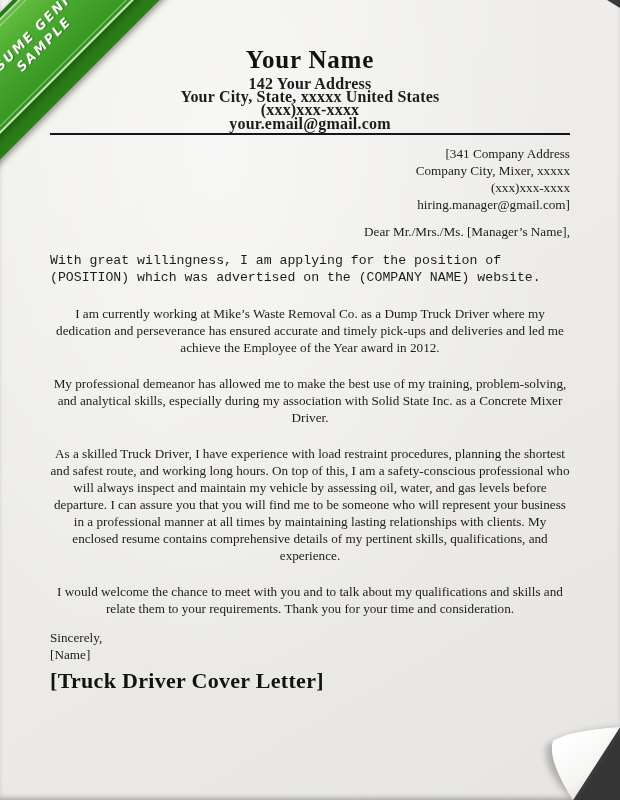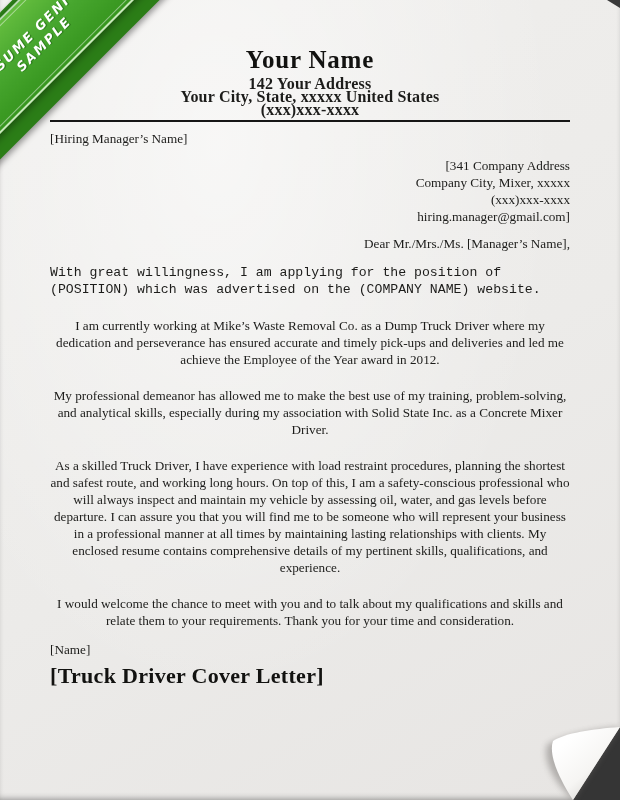--- a/index.html
+++ b/index.html
@@ -98,45 +98,46 @@
 
   <div class="paper">
     <div class="content">
 
       <div class="letter-header">
         <div class="name">Your Name</div>
         <div class="addr">
           <div class="addr-line">142 Your Address</div>
           <div class="addr-line">Your City, State, xxxxx United States</div>
           <div class="addr-line">(xxx)xxx-xxxx</div>
+          <div class="addr-line">your.email@gmail.com</div>
         </div>
         <div class="rule"></div>
       </div>
 
       <div class="letter-body">
         <div class="first-block">
-          <div class="line">[Hiring Manager’s Name]</div>
         </div>
 
         <div class="mt-s">
           <div class="line">[341 Company Address</div>
           <div class="line">Company City, Mixer, xxxxx</div>
           <div class="line">(xxx)xxx-xxxx</div>
           <div class="line">hiring.manager@gmail.com]</div>
         </div>
 
         <p class="para mt-s">Dear Mr./Mrs./Ms. [Manager’s Name],</p>
 
         <p class="para mt-m">With great willingness, I am applying for the position of (POSITION) which was advertised on the (COMPANY NAME) website.</p>
         <p class="para mt-l">I am currently working at Mike’s Waste Removal Co. as a Dump Truck Driver where my dedication and perseverance has ensured accurate and timely pick-ups and deliveries and led me achieve the Employee of the Year award in 2012.</p>
         <p class="para mt-l">My professional demeanor has allowed me to make the best use of my training, problem-solving, and analytical skills, especially during my association with Solid State Inc. as a Concrete Mixer Driver.</p>
         <p class="para mt-l">As a skilled Truck Driver, I have experience with load restraint procedures, planning the shortest and safest route, and working long hours. On top of this, I am a safety-conscious professional who will always inspect and maintain my vehicle by assessing oil, water, and gas levels before departure. I can assure you that you will find me to be someone who will represent your business in a professional manner at all times by maintaining lasting relationships with clients. My enclosed resume contains comprehensive details of my pertinent skills, qualifications, and experience.</p>
         <p class="para mt-l">I would welcome the chance to meet with you and to talk about my qualifications and skills and relate them to your requirements. Thank you for your time and consideration.</p>
 
         <div class="sig-block">
+          <div class="line">Sincerely,</div>
           <div class="line">[Name]</div>
         </div>
 
         <div class="footer-title">[Truck Driver Cover Letter]</div>
       </div>
 
     </div>
   </div>
 
   <div class="ribbon-wrap">

